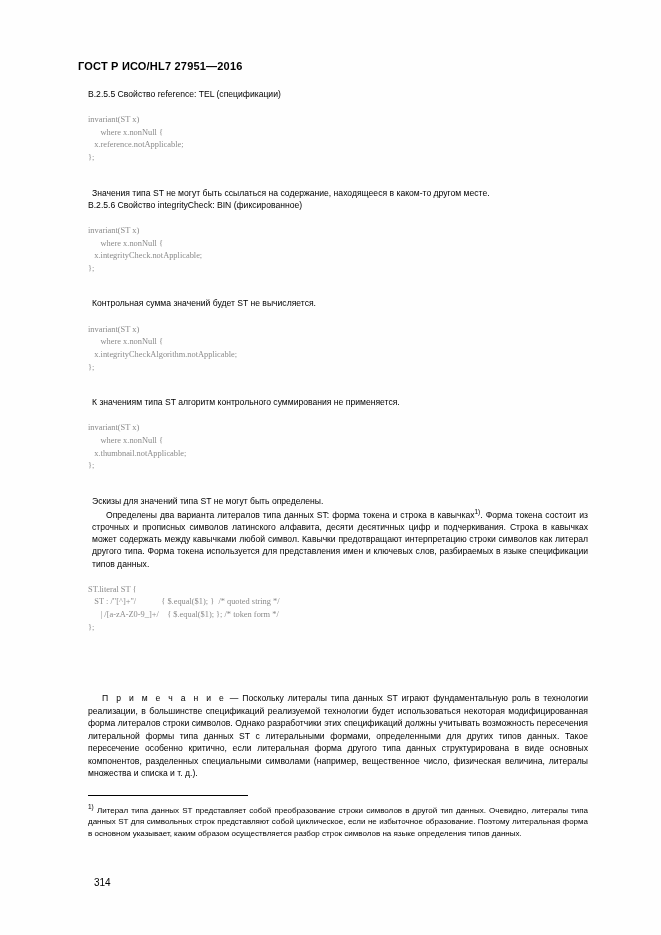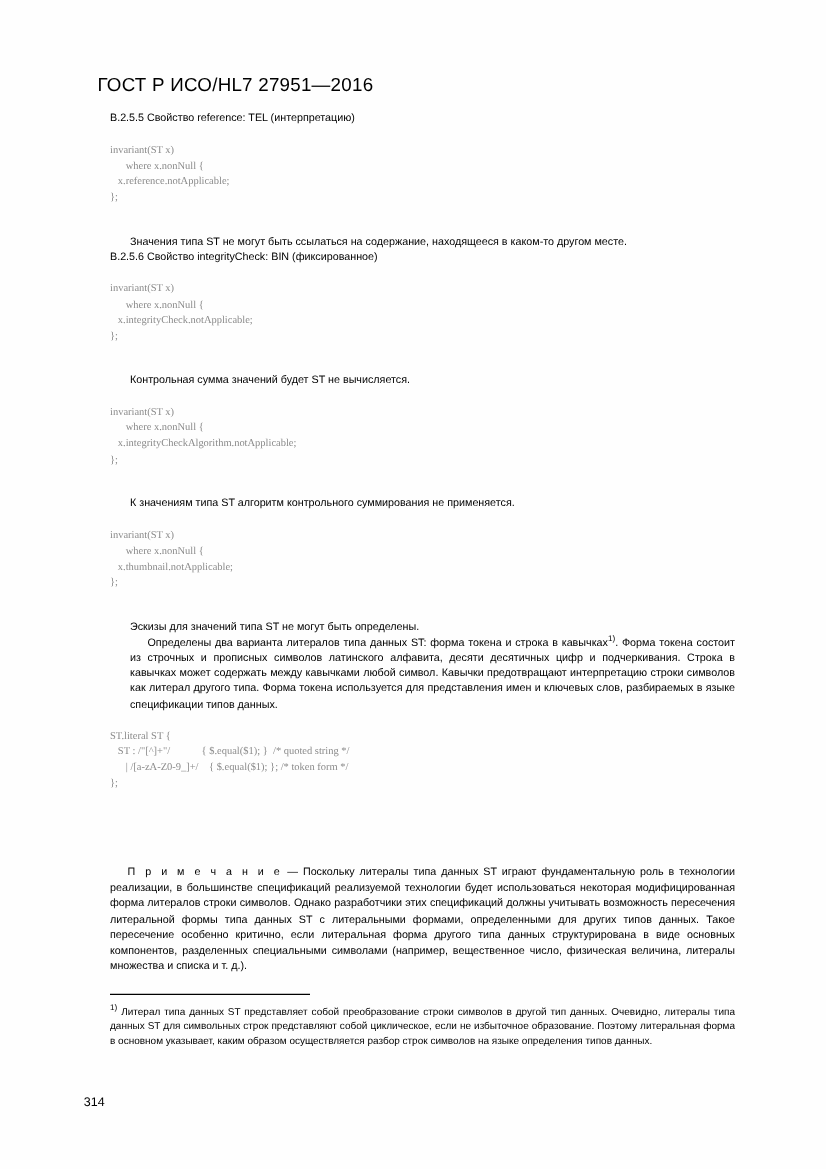--- a/index.html
+++ b/index.html
@@ -19,35 +19,35 @@
     position: absolute;
     left: 0; top: 0;
     width: 661px;
     height: 935px;
     background: #fefefe;
   }
   .header {
     position: absolute;
     left: 78px;
     top: 60px;
-    font-size: 15px;
-    font-weight: normal;
+    font-size: 11px;
+    font-weight: bold;
     letter-spacing: 0.2px;
   }
   .content {
     position: absolute;
     left: 88px;
     top: 88px;
     width: 500px;
   }
   .para {
     font-size: 8.6px;
     line-height: 1.42;
     text-align: justify;
-    margin: 0 0 0 16px;
+    margin: 0 0 0 4px;
   }
   .heading {
     font-size: 8.6px;
     line-height: 1.42;
     margin: 0;
   }
   .spacer-lg { height: 22px; }
   .spacer-md { height: 14px; }
   .code {
     font-family: Liberation Serif, serif;
@@ -87,36 +87,36 @@
     width: 500px;
     font-size: 8px;
     line-height: 1.45;
     text-align: justify;
   }
   .footnote sup {
     font-size: 6.5px;
   }
   .page-number {
     position: absolute;
-    left: 67px;
+    left: 94px;
     top: 877px;
     font-size: 10px;
   }
   sup { font-size: 6.5px; vertical-align: super; }
 </style>
 </head>
 <body>
 
 <div class="page">
 
   <div class="header">ГОСТ Р ИСО/HL7 27951—2016</div>
 
   <div class="content">
 
-    <div class="heading">B.2.5.5 Свойство reference: TEL (интерпретацию)</div>
+    <div class="heading">B.2.5.5 Свойство reference: TEL (спецификации)</div>
     <div class="spacer-md"></div>
     <pre class="code code-block">invariant(ST x)
       where x.nonNull {
    x.reference.notApplicable;
 };</pre>
     <div class="spacer-lg"></div>
     <div class="para">Значения типа ST не могут быть ссылаться на содержание, находящееся в каком-то другом месте.</div>
 
     <div class="heading">B.2.5.6 Свойство integrityCheck: BIN (фиксированное)</div>
     <div class="spacer-md"></div>

